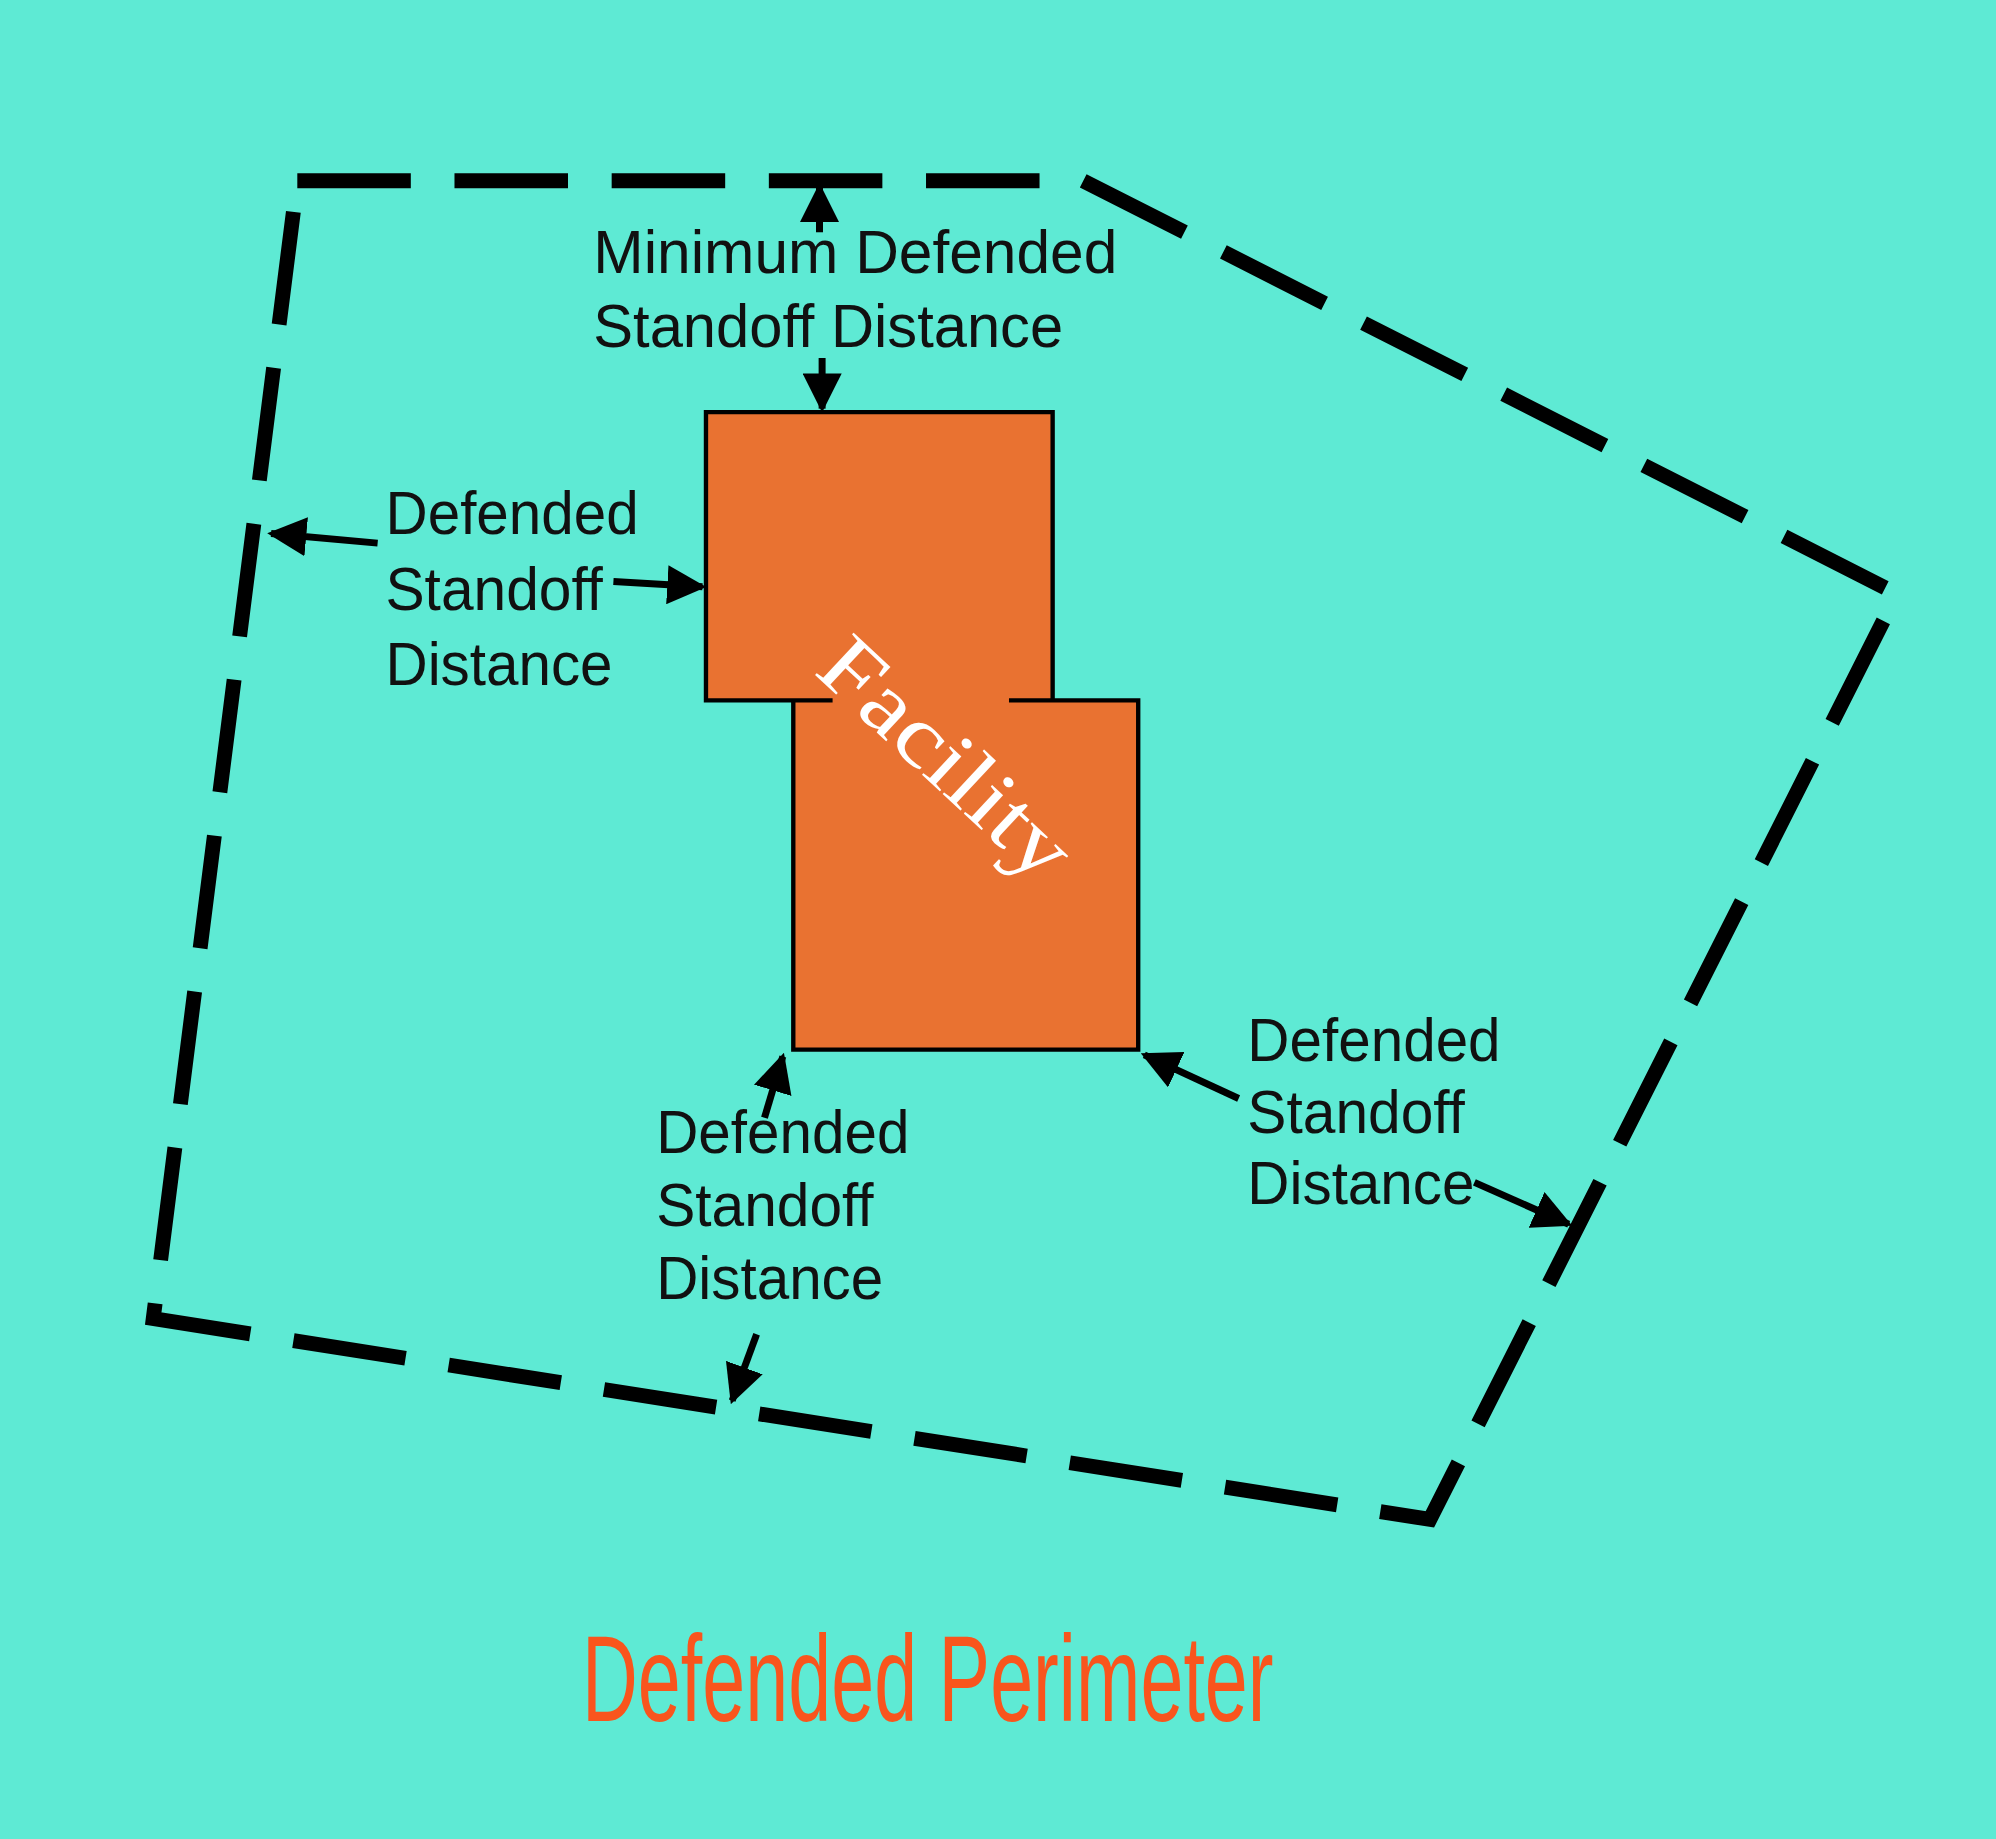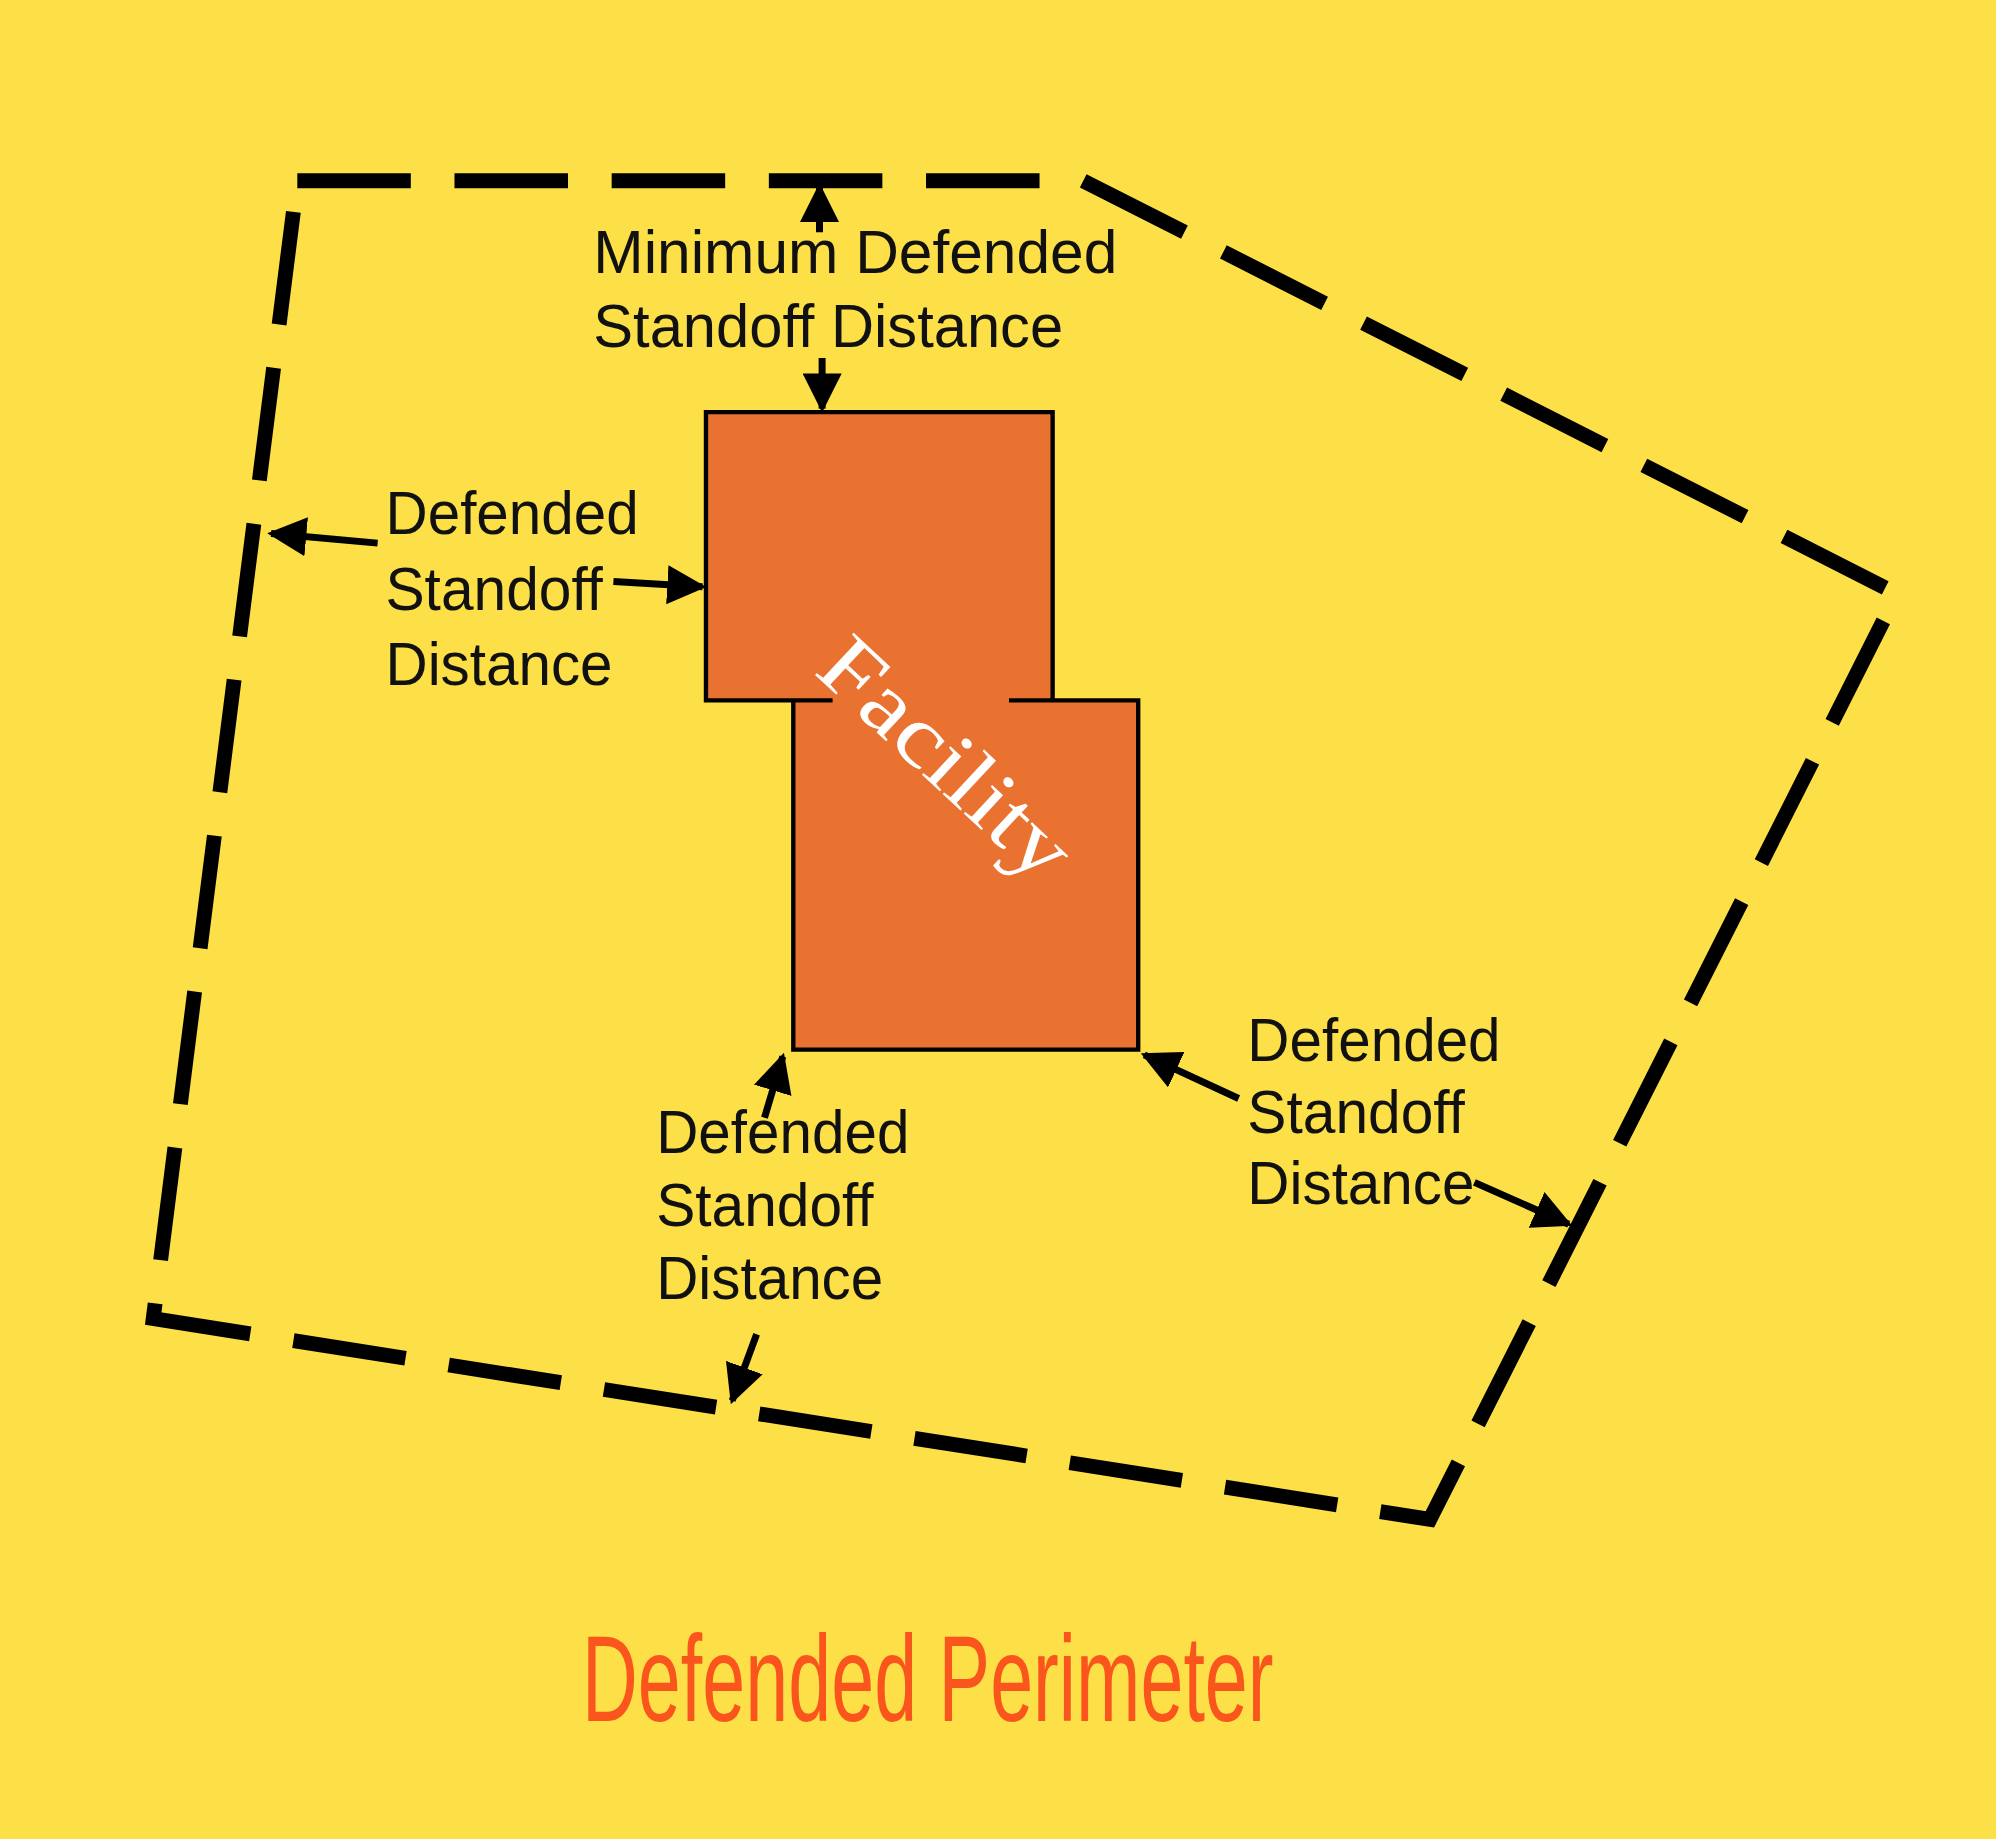--- a/index.html
+++ b/index.html
@@ -1,16 +1,16 @@
 <!DOCTYPE html>
 <html style="font-size:14px"><head>
 <meta charset="utf-8">
 <style>
   html,body{margin:0;padding:0;background:#ffffff;}
-  .stage{position:relative;width:1997px;height:1839px;background:#fde047;overflow:hidden;}
+  .stage{position:relative;width:1997px;height:1839px;background:#5eead4;overflow:hidden;}
   svg{display:block;}
   .perim{fill:none;stroke:#000000;stroke-width:17;stroke-dasharray:130 50;stroke-linejoin:miter;}
   .fac-outline{fill:none;stroke:#000000;stroke-width:5;stroke-linejoin:miter;}
   .arr{stroke:#000000;stroke-width:8;fill:none;marker-end:url(#ah);}
   .lbl{font-family:"Liberation Sans","DejaVu Sans",sans-serif;font-size:70px;fill:#111111;}
   .title{font-family:"Liberation Sans","DejaVu Sans",sans-serif;font-size:140px;}
   .fac-text{font-family:"Liberation Serif","DejaVu Serif",serif;font-size:100px;}
 </style>
 </head>
 <body>

